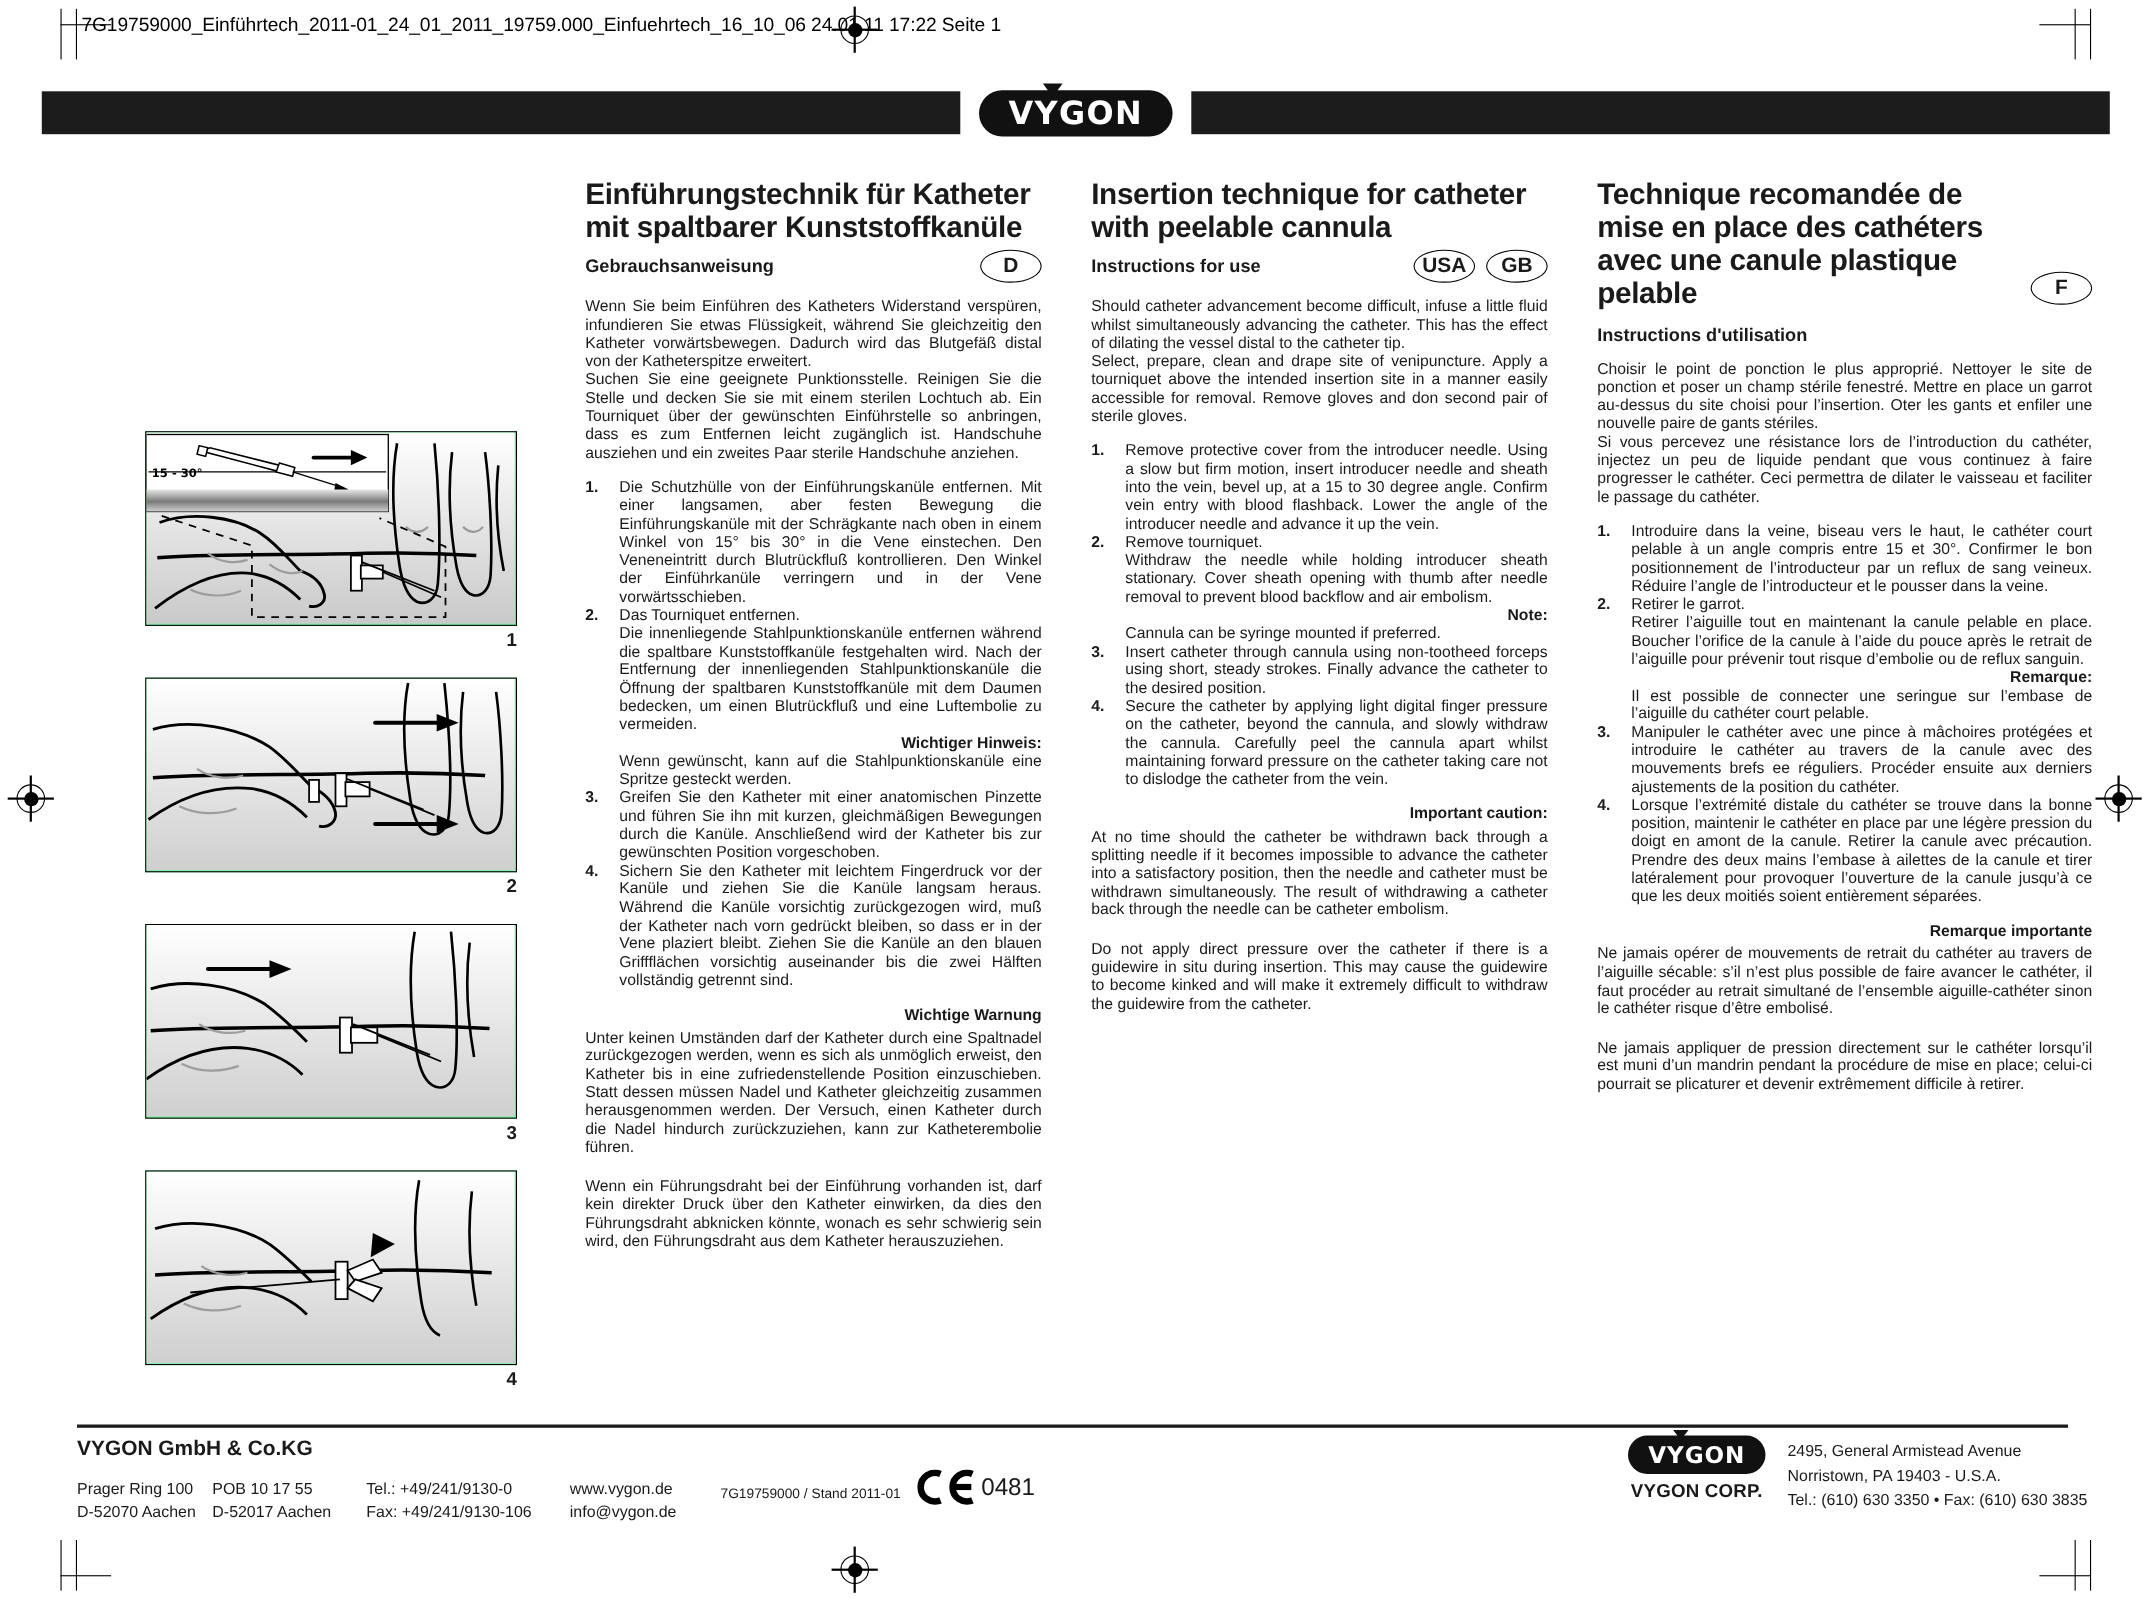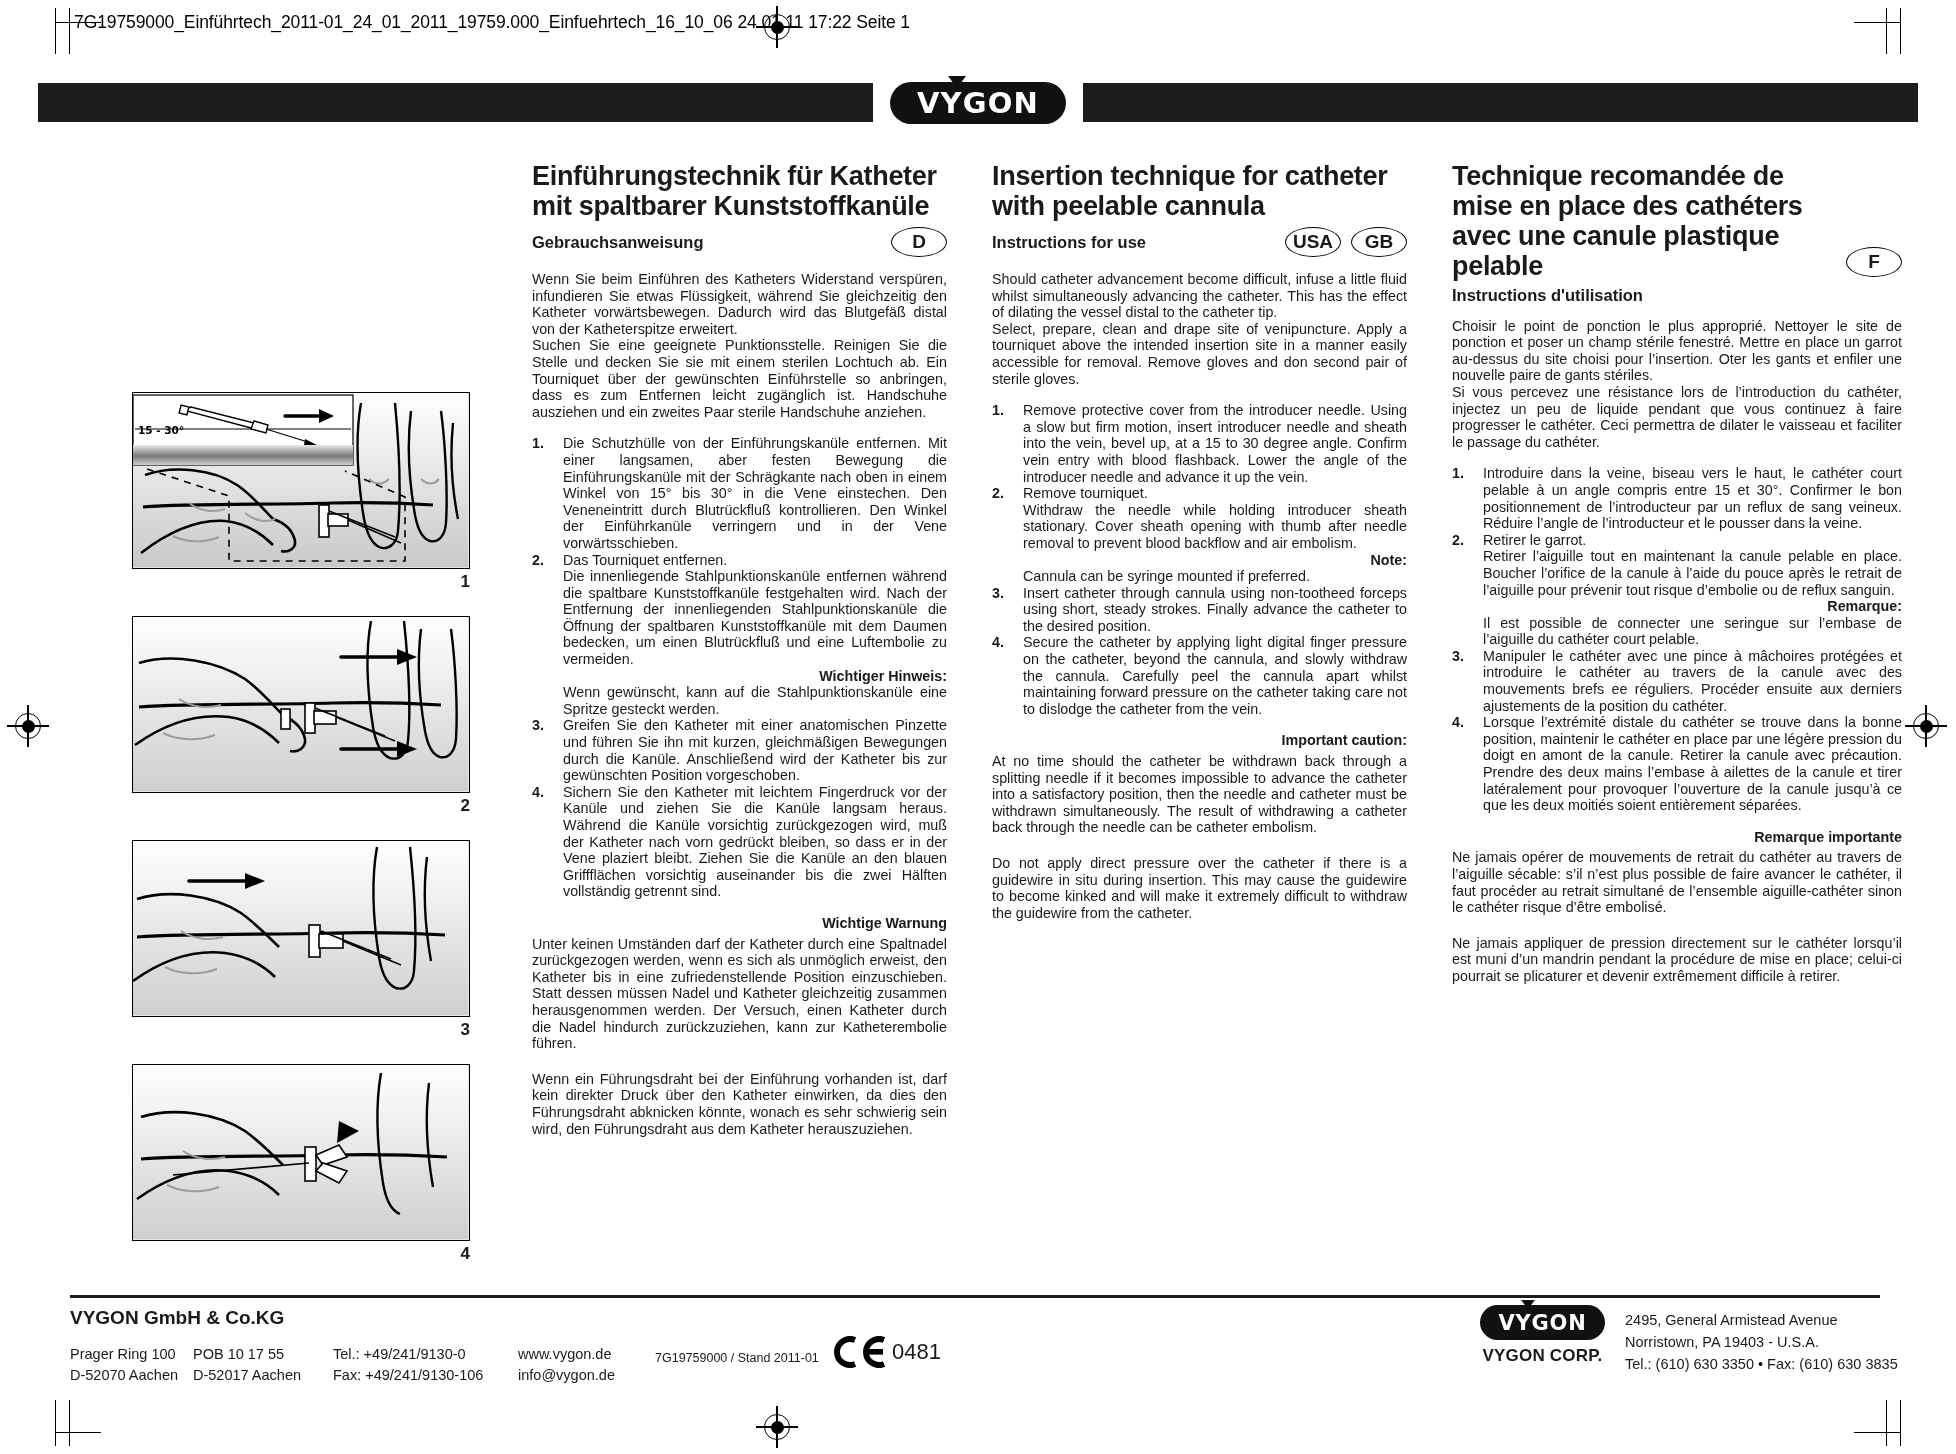--- a/index.html
+++ b/index.html
@@ -137,21 +137,21 @@
     top: 242px;
     width: 340px;
   }
   .fig-block { margin-bottom: 24px; }
   .fig-box {
     width: 338px;
     height: 177px;
     border: 1.5px solid #000;
     box-sizing: border-box;
     position: relative;
-    background: #e5e5e5;
+    background: #86efac;
     overflow: hidden;
   }
   .fig-num {
     text-align: right;
     font-weight: bold;
     font-size: 17px;
     padding-top: 3px;
     padding-right: 2px;
   }
   .fig-box svg { display: block; }
@@ -197,21 +197,21 @@
     display: flex;
     align-items: center;
     justify-content: center;
     font-weight: bold;
     font-size: 19px;
     box-sizing: border-box;
   }
   .fr-sub {
     font-size: 16.5px;
     font-weight: bold;
-    margin-top: 6px;
+    margin-top: 16px;
     margin-bottom: 14px;
     text-align: left;
   }
   .fr-head-row {
     display: flex;
     align-items: flex-end;
     justify-content: space-between;
   }
   .fr-head-row h1 { margin-bottom: 0; }
 

